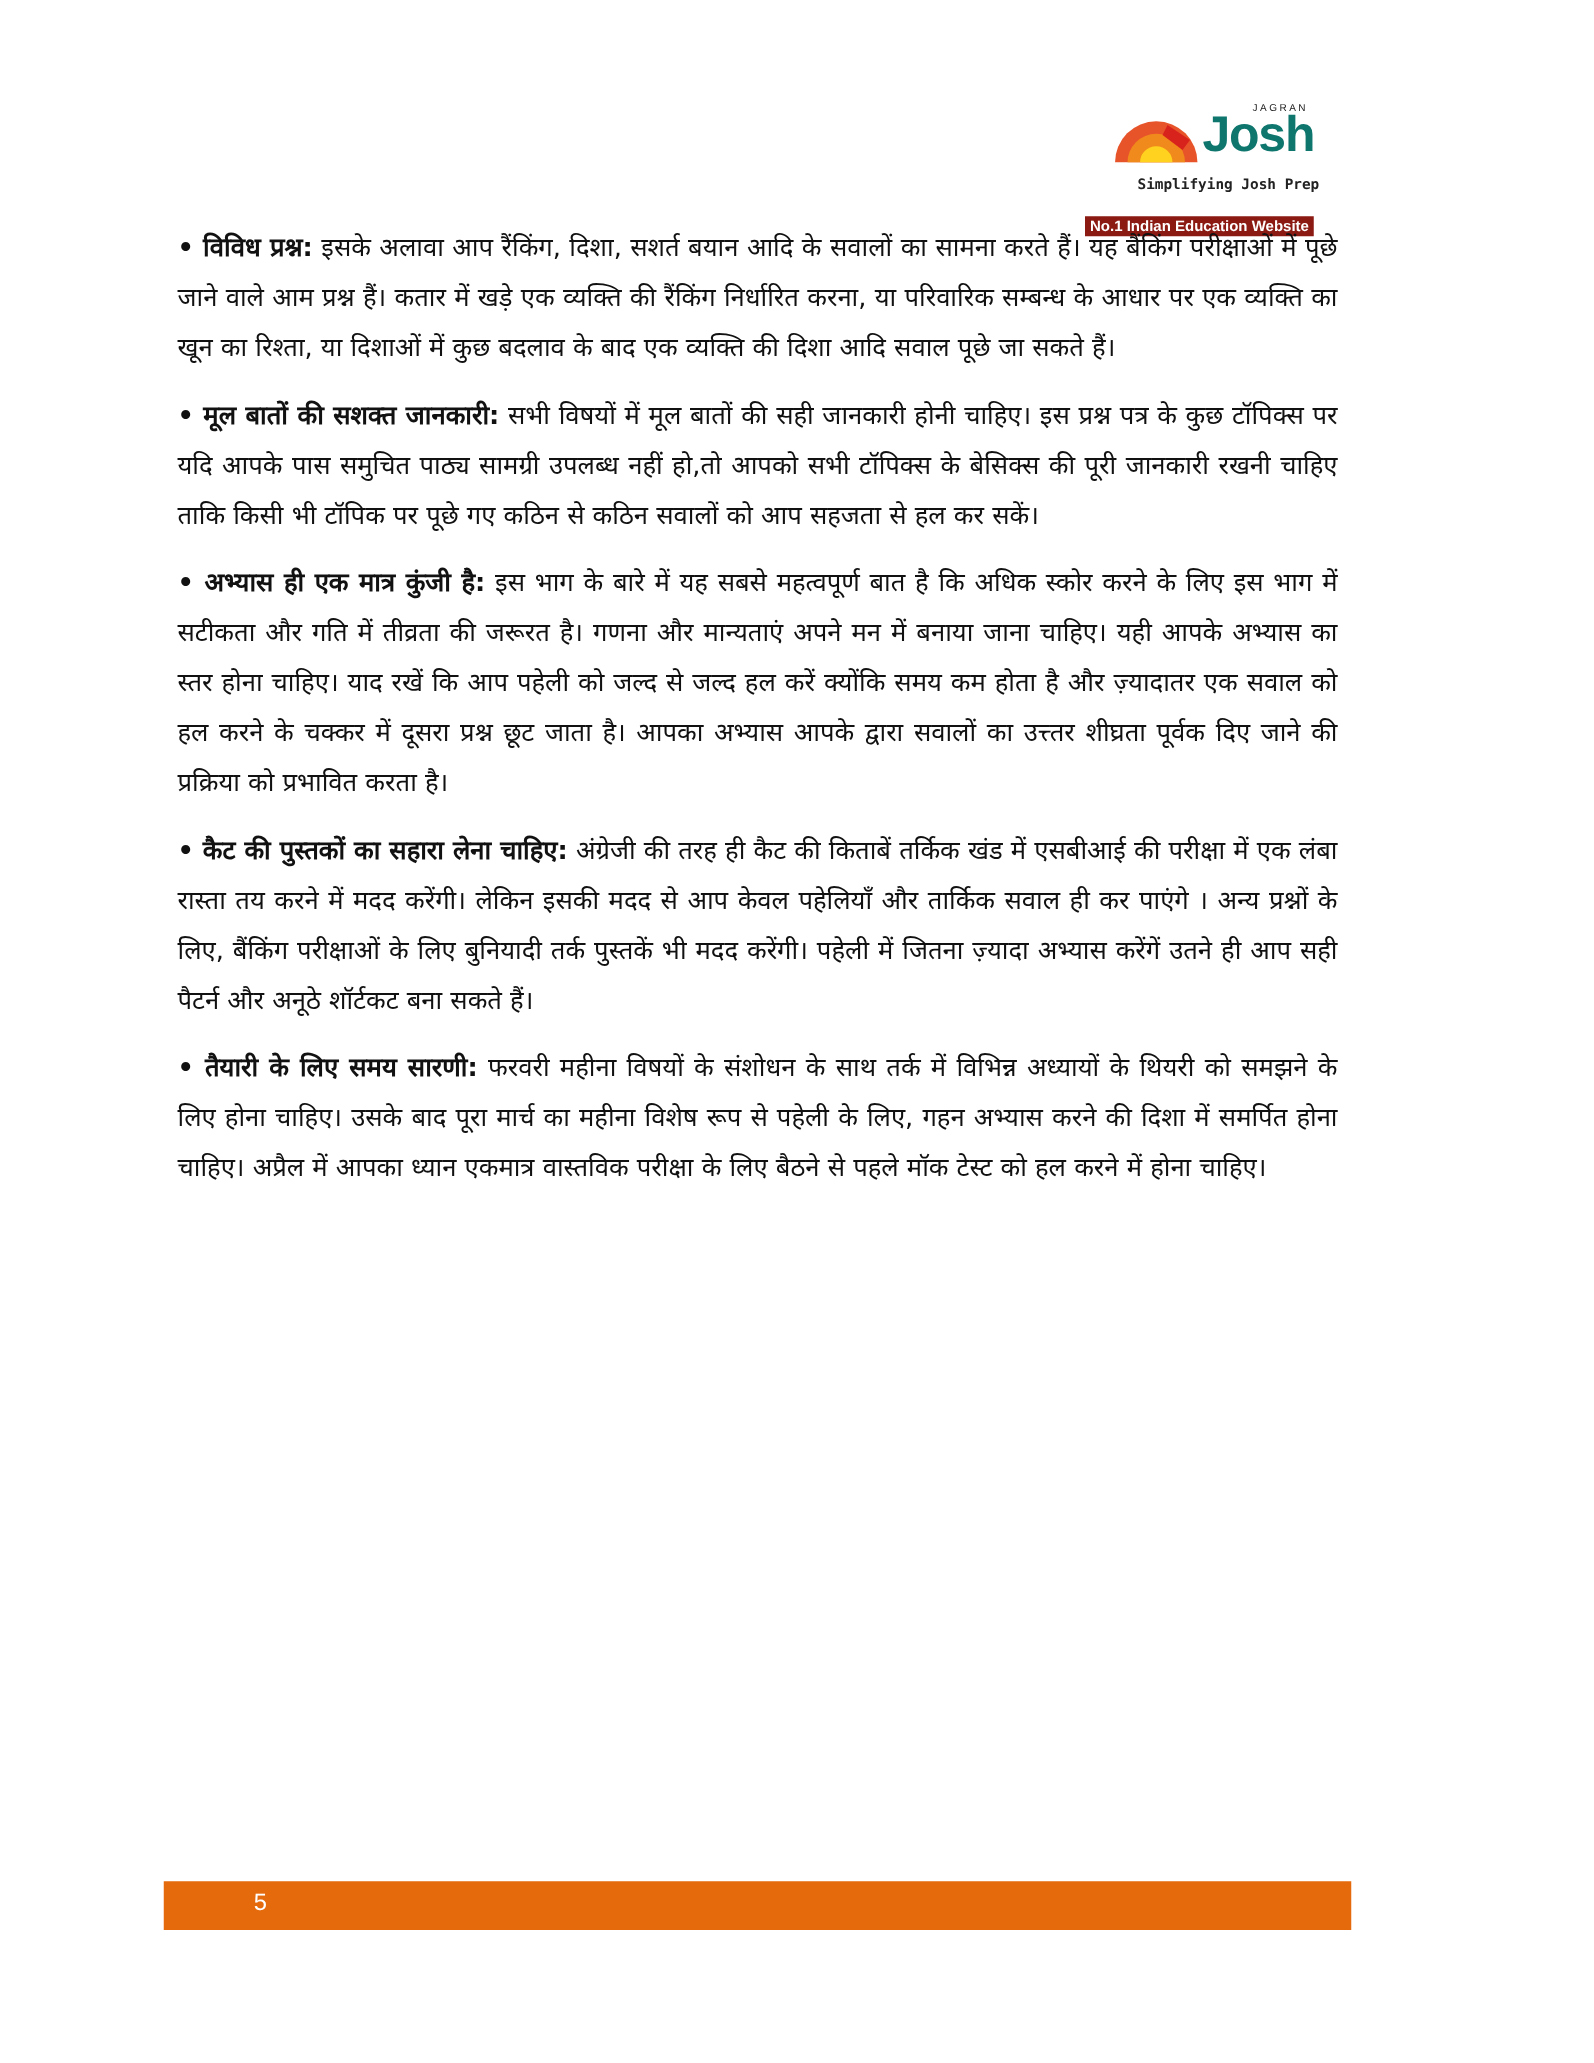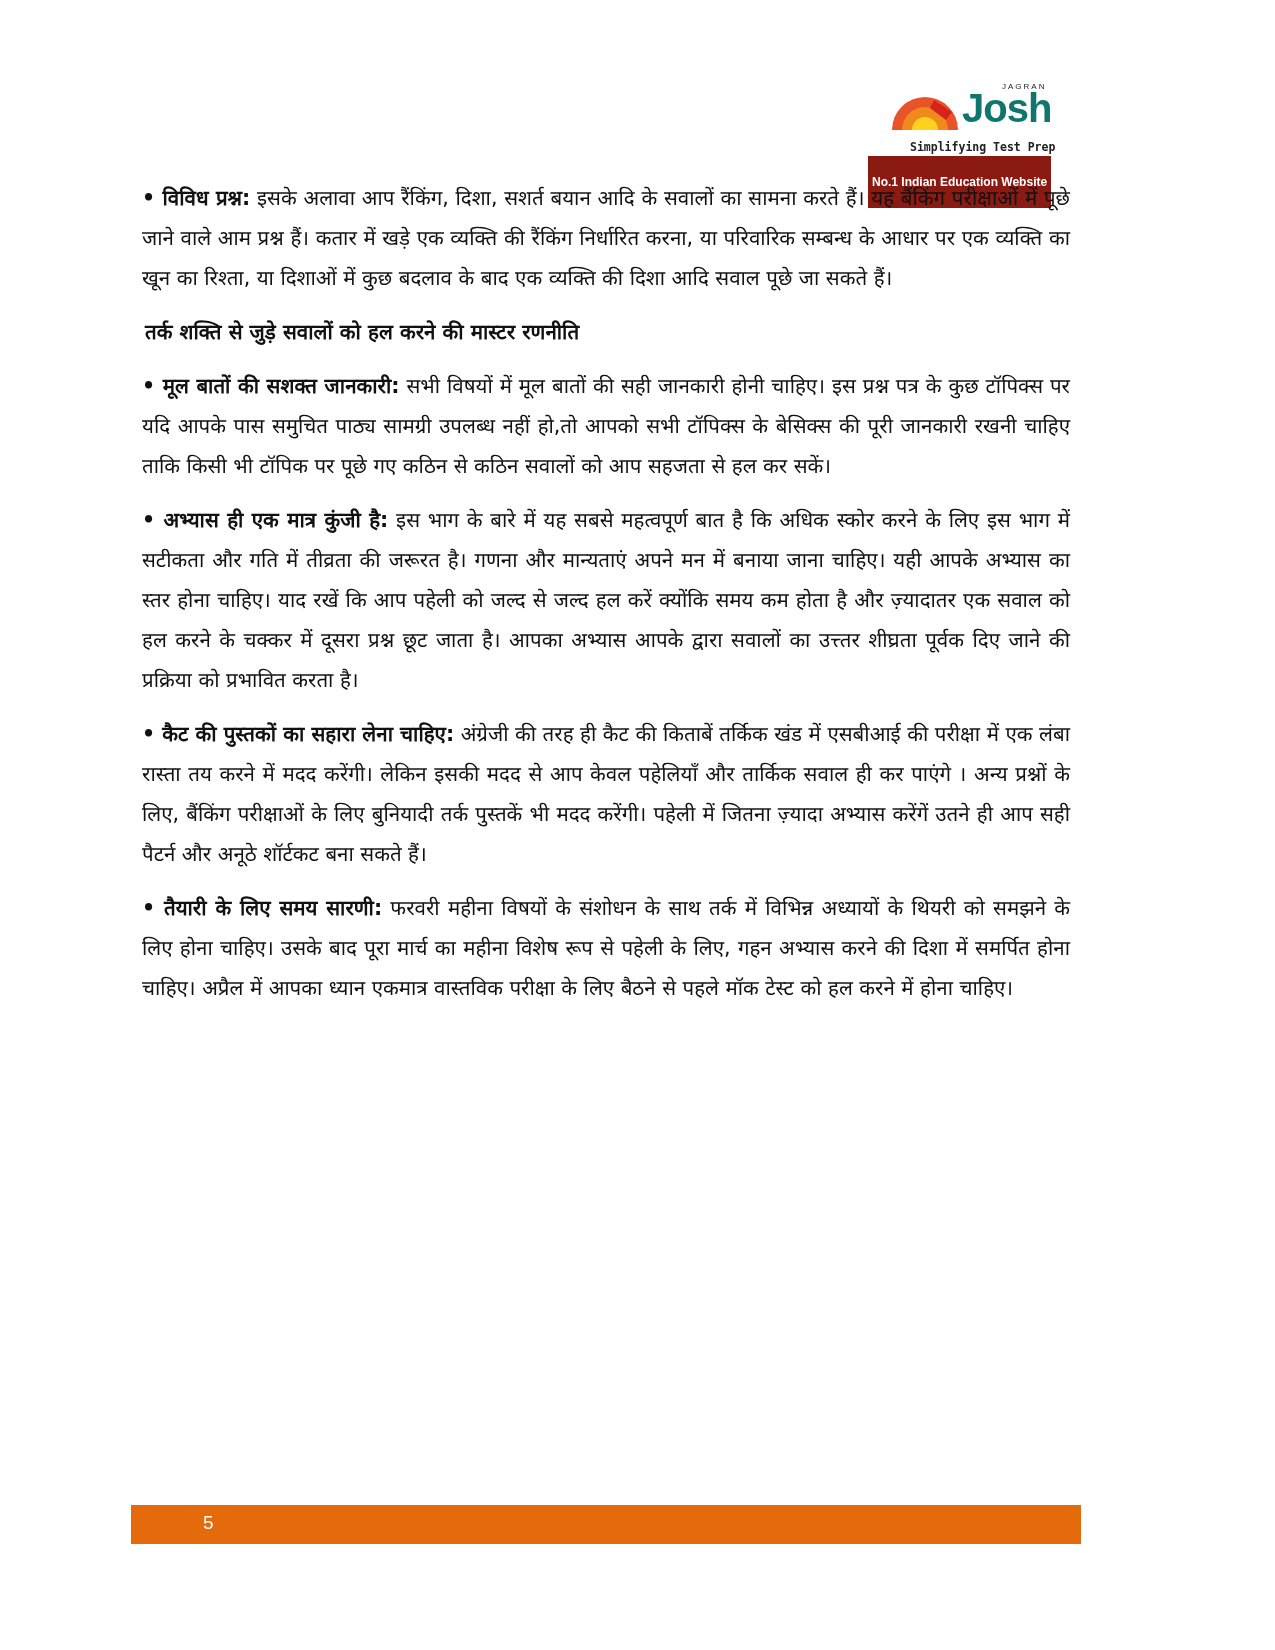--- a/index.html
+++ b/index.html
@@ -6,22 +6,22 @@
     body { width: 1275px; height: 1650px; position: relative; overflow: hidden;
            font-family: "DejaVu Sans", sans-serif; color: #111; }
     .logo { position: absolute; left: 890px; top: 82px; width: 185px; height: 92px; }
     .logo .jagran { position: absolute; left: 112px; top: 0px; font-size: 8px; letter-spacing: 2px;
                     font-family: "Liberation Sans", sans-serif; color: #222; }
     .logo .josh { position: absolute; left: 72px; top: 4px; font-size: 40px; font-weight: bold;
                   font-family: "Liberation Sans", sans-serif; color: #0f766e; letter-spacing: -1px; }
     .logo .sun { position: absolute; left: 0px; top: 12px; width: 70px; height: 36px; }
     .logo .tagline { position: absolute; left: 20px; top: 58px; font-size: 11.5px; font-weight: bold;
                      font-family: "DejaVu Sans Mono", monospace; color: #222; white-space: nowrap; }
-    .logo .badge { position: absolute; left: -22px; top: 74px; background: #8b1a12; color: #fff;
-                   font-size: 12px; font-weight: bold; padding: 19px 4px; white-space: nowrap;
+    .logo .badge { position: absolute; left: -22px; top: 91px; background: #8b1a12; color: #fff;
+                   font-size: 12px; font-weight: bold; padding: 1px 4px; white-space: nowrap;
                    font-family: "Liberation Sans", sans-serif; }
 
     .content { position: absolute; left: 142px; top: 178px; width: 928px; }
     .para { font-size: 20.5px; line-height: 40px; text-align: justify; margin: 0 0 14px 0;
             font-family: "DejaVu Sans", sans-serif; }
     .para b { font-weight: bold; }
     .heading { font-size: 20.5px; line-height: 40px; font-weight: bold; margin: 0 0 14px 0; padding-left: 3px; }
     .bullet-lead { font-weight: bold; }
 
     .footer { position: absolute; left: 131px; top: 1505px; width: 950px; height: 39px; background: #e56a0c; }
@@ -35,29 +35,28 @@
 
 <div class="logo">
   <svg class="sun" viewBox="0 0 70 36">
     <path d="M2 36 A33 33 0 0 1 68 36 Z" fill="#e8542a"></path>
     <path d="M12 36 A23 23 0 0 1 58 36 Z" fill="#f08a1c"></path>
     <path d="M22 36 A13 13 0 0 1 48 36 Z" fill="#ffd21f"></path>
     <path d="M44 6 L62 18 L56 26 L40 14 Z" fill="#d8231c"></path>
   </svg>
   <span class="jagran">JAGRAN</span>
   <span class="josh">Josh</span>
-  <span class="tagline">Simplifying Test Prep</span>
+  <span class="tagline">Simplifying Josh Prep</span>
   <span class="badge">No.1 Indian Education Website</span>
 </div>
 
 <div class="content">
   <p class="para">
     <b class="bullet-lead"> • विविध प्रश्न:</b><span> इसके अलावा आप रैंकिंग, दिशा, सशर्त बयान आदि के सवालों का सामना करते हैं। यह बैंकिंग परीक्षाओं में पूछे जाने वाले आम प्रश्न हैं। कतार में खड़े एक व्यक्ति की रैंकिंग निर्धारित करना, या परिवारिक सम्बन्ध के आधार पर एक व्यक्ति का खून का रिश्ता, या दिशाओं में कुछ बदलाव के बाद एक व्यक्ति की दिशा आदि सवाल पूछे जा सकते हैं।</span>
   </p>
-  <div class="heading">तर्क शक्ति से जुड़े सवालों को हल करने की मास्टर रणनीति</div>
   <p class="para">
     <b class="bullet-lead">• मूल बातों की सशक्त जानकारी:</b><span> सभी विषयों में मूल बातों की सही जानकारी होनी चाहिए। इस प्रश्न पत्र के कुछ टॉपिक्स पर यदि आपके पास समुचित पाठ्य सामग्री उपलब्ध नहीं हो,तो आपको सभी टॉपिक्स के बेसिक्स की पूरी जानकारी रखनी चाहिए ताकि किसी भी टॉपिक पर पूछे गए कठिन से कठिन सवालों को आप सहजता से हल कर सकें।</span>
   </p>
   <p class="para">
     <b class="bullet-lead">• अभ्यास ही एक मात्र कुंजी है:</b><span> इस भाग के बारे में यह सबसे महत्वपूर्ण बात है कि अधिक स्कोर करने के लिए इस भाग में सटीकता और गति में तीव्रता की जरूरत है। गणना और मान्यताएं अपने मन में बनाया जाना चाहिए। यही आपके अभ्यास का स्तर होना चाहिए। याद रखें कि आप पहेली को जल्द से जल्द हल करें क्योंकि समय कम होता है और ज़्यादातर एक सवाल को हल करने के चक्कर में दूसरा प्रश्न छूट जाता है। आपका अभ्यास आपके द्वारा सवालों का उत्त्तर शीघ्रता पूर्वक दिए जाने की प्रक्रिया को प्रभावित करता है।</span>
   </p>
   <p class="para">
     <b class="bullet-lead">• कैट की पुस्तकों का सहारा लेना चाहिए:</b><span> अंग्रेजी की तरह ही कैट की किताबें तर्किक खंड में एसबीआई की परीक्षा में एक लंबा रास्ता तय करने में मदद करेंगी। लेकिन इसकी मदद से आप केवल पहेलियाँ और तार्किक सवाल ही कर पाएंगे । अन्य प्रश्नों के लिए, बैंकिंग परीक्षाओं के लिए बुनियादी तर्क पुस्तकें भी मदद करेंगी। पहेली में जितना ज़्यादा अभ्यास करेंगें उतने ही आप सही पैटर्न और अनूठे शॉर्टकट बना सकते हैं।</span>
   </p>
   <p class="para">

